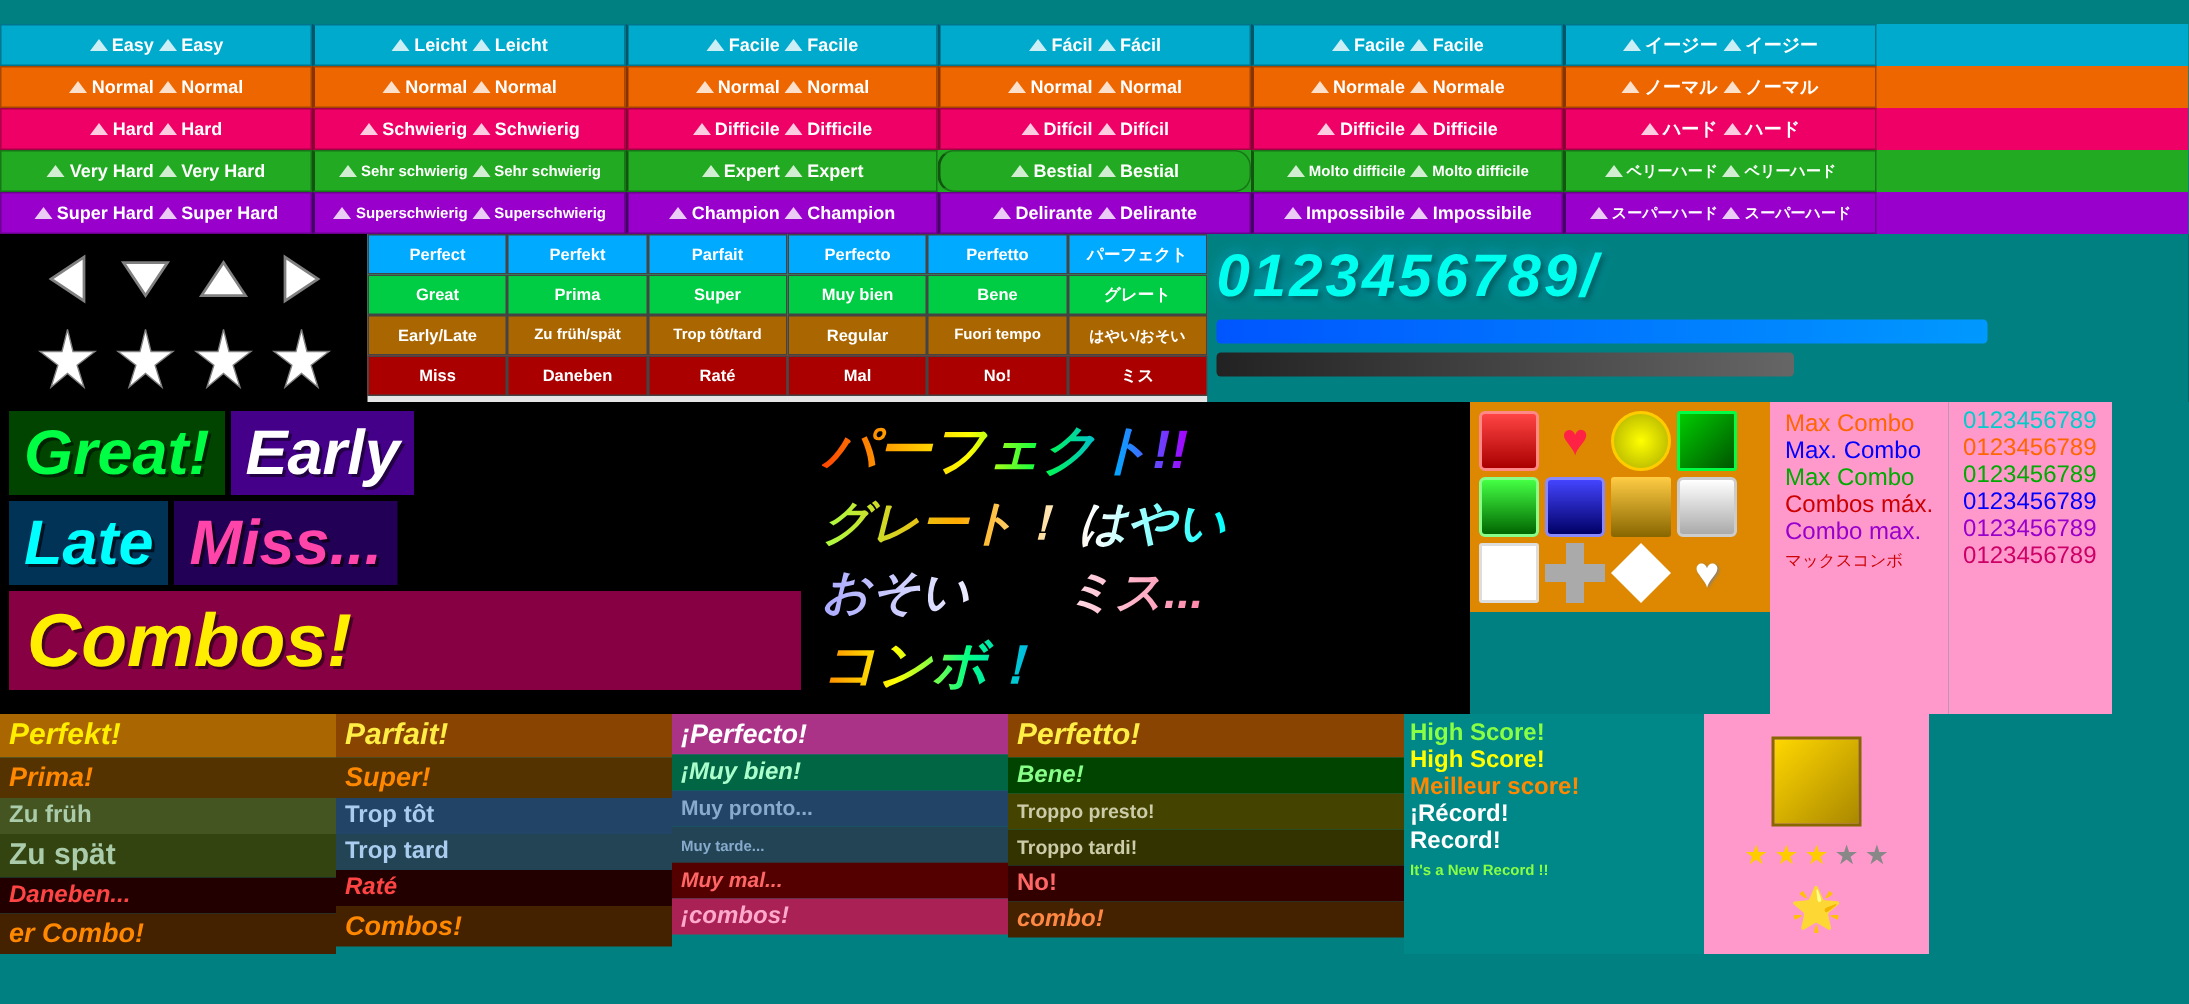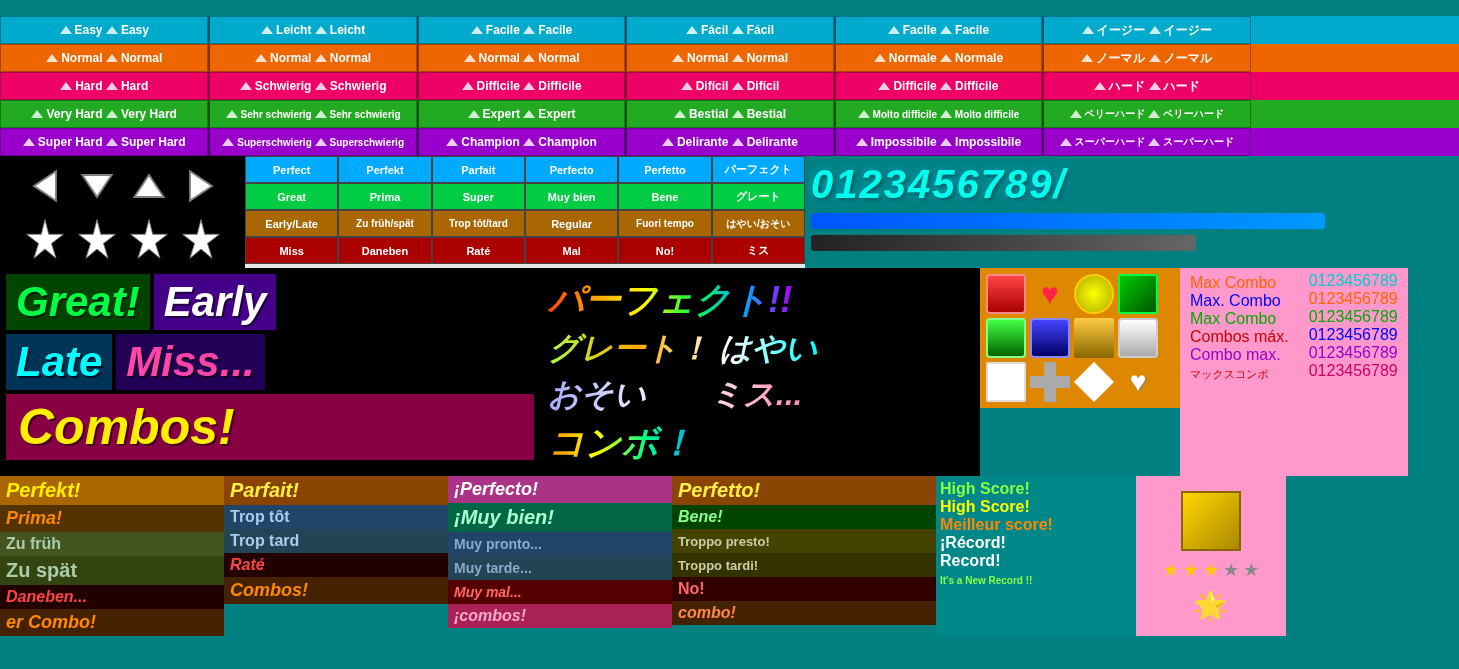--- a/index.html
+++ b/index.html
@@ -237,21 +237,21 @@
         <span class="arrow"></span>
         <span>Sehr schwierig</span>
       </div>
       <div class="diff-cell" style="background:#22AA22; border-left:2px solid #115511;">
         <span class="arrow"></span>
         <span>Expert</span>
         &nbsp;
         <span class="arrow"></span>
         <span>Expert</span>
       </div>
-      <div class="diff-cell" style="background:#22AA22; border-left:2px solid #115511;">
+      <div class="diff-cell" style="background:#22AA22; border-left:2px solid #115511;border-radius:11px;">
         <span class="arrow"></span>
         <span>Bestial</span>
         &nbsp;
         <span class="arrow"></span>
         <span>Bestial</span>
       </div>
       <div class="diff-cell" style="background:#22AA22; border-left:2px solid #115511; font-size:10px;">
         <span class="arrow"></span>
         <span>Molto difficile</span>
         &nbsp;
@@ -582,46 +582,49 @@
       </div>
       <div style="background:#442200; padding:3px 6px;">
         <span style="font-size:18px; font-weight:900; font-style:italic; color:#FF8800;">er Combo!</span>
       </div>
     </div>
 
     <div style="width:224px; display:flex; flex-direction:column;">
       <div style="background:#884400; padding:3px 6px;">
         <span style="font-size:20px; font-weight:900; font-style:italic; color:#FFEE44;">Parfait!</span>
       </div>
+      <div style="background:#553300; padding:3px 6px;">
+        <span style="font-size:18px; font-weight:900; font-style:italic; color:#FF8800;">Super!</span>
+      </div>
       <div style="background:#224466; padding:3px 6px;">
         <span style="font-size:16px; font-weight:bold; color:#AACCEE;">Trop tôt</span>
       </div>
       <div style="background:#224455; padding:3px 6px;">
         <span style="font-size:16px; font-weight:bold; color:#AACCEE;">Trop tard</span>
       </div>
       <div style="background:#220000; padding:3px 6px;">
         <span style="font-size:16px; font-weight:bold; color:#FF4444; font-style:italic;">Raté</span>
       </div>
       <div style="background:#442200; padding:3px 6px;">
         <span style="font-size:18px; font-weight:900; font-style:italic; color:#FF8800;">Combos!</span>
       </div>
     </div>
 
     <div style="width:224px; display:flex; flex-direction:column;">
       <div style="background:#AA3388; padding:3px 6px;">
         <span style="font-size:18px; font-weight:900; font-style:italic; color:#FFFFFF;">¡Perfecto!</span>
       </div>
       <div style="background:#006644; padding:3px 6px;">
-        <span style="font-size:20px; font-weight:900; font-style:italic; color:#AAFFCC;">¡Muy bien!</span>
+        <span style="font-size:16px; font-weight:900; font-style:italic; color:#AAFFCC;">¡Muy bien!</span>
       </div>
       <div style="background:#224466; padding:3px 6px;">
         <span style="font-size:14px; font-weight:bold; color:#88AACC;">Muy pronto...</span>
       </div>
       <div style="background:#224455; padding:3px 6px;">
-        <span style="font-size:14px; font-weight:bold; color:#88AACC;">Muy tarde...</span>
+        <span style="font-size:10px; font-weight:bold; color:#88AACC;">Muy tarde...</span>
       </div>
       <div style="background:#550000; padding:3px 6px;">
         <span style="font-size:14px; font-weight:bold; color:#FF6666; font-style:italic;">Muy mal...</span>
       </div>
       <div style="background:#AA2255; padding:3px 6px;">
         <span style="font-size:16px; font-weight:900; font-style:italic; color:#FFAACC;">¡combos!</span>
       </div>
     </div>
 
     <div style="width:264px; display:flex; flex-direction:column;">

